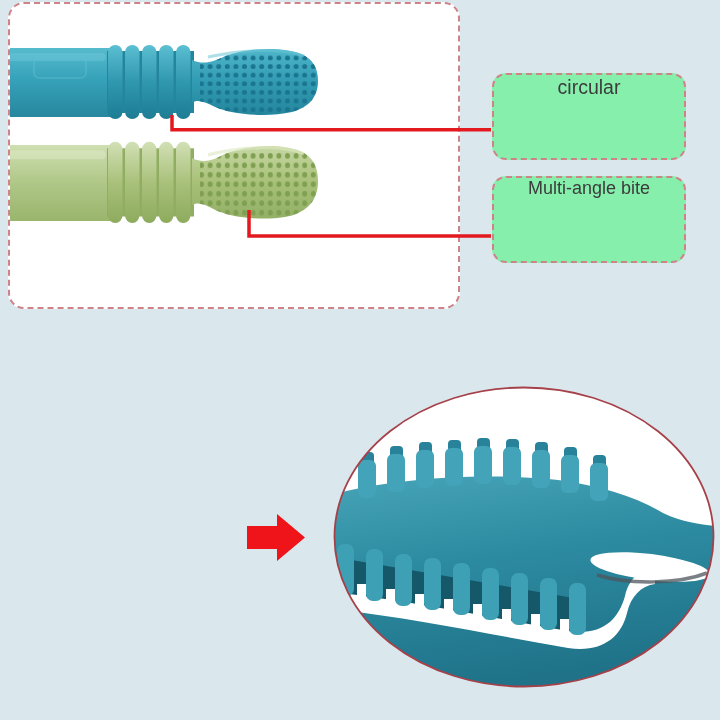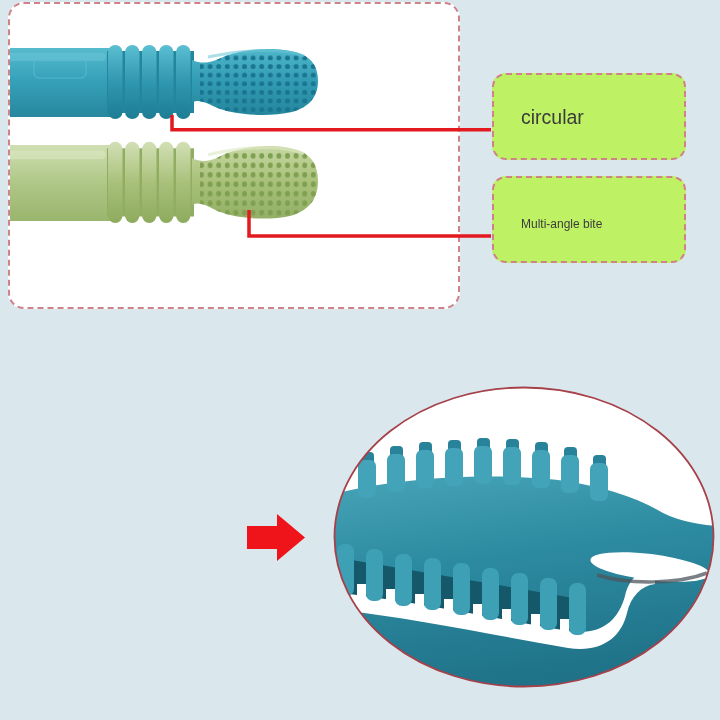--- a/index.html
+++ b/index.html
@@ -13,28 +13,28 @@
     box-sizing:border-box;overflow:hidden;
   }
   .panel svg{position:absolute;left:-2px;top:-2px;}
 
   
   .connectors{position:absolute;left:0;top:0;width:720px;height:720px;pointer-events:none;}
 
   
   .callout{
     position:absolute;width:194px;height:87px;box-sizing:border-box;
-    background:#bef264;border:2px dashed #cf8288;border-radius:14px;
-    display:flex;flex-direction:column;justify-content:center;
-    padding-left:27px;color:#3c3c3c;
+    background:#86efac;border:2px dashed #cf8288;border-radius:14px;
+    display:flex;justify-content:center;
+    color:#3c3c3c;
   }
   .callout-a{left:492px;top:73px;font-size:19.5px;line-height:24px;}
   .callout-b{left:492px;top:176px;}
   .callout-b .small{font-size:16px;line-height:18px;}
-  .callout-b .medium{font-size:12px;line-height:20px;margin-top:8px;}
+  .callout-b .medium{font-size:18px;line-height:20px;}
 
   .bite-label{
     position:absolute;left:45px;top:512px;font-size:44px;letter-spacing:-1px;
     color:#1d1d1d;
   }
   .arrow-icon{position:absolute;left:247px;top:514px;}
   .inset{position:absolute;left:333px;top:386px;width:382px;height:302px;}
 </style>
 </head>
 <body>

